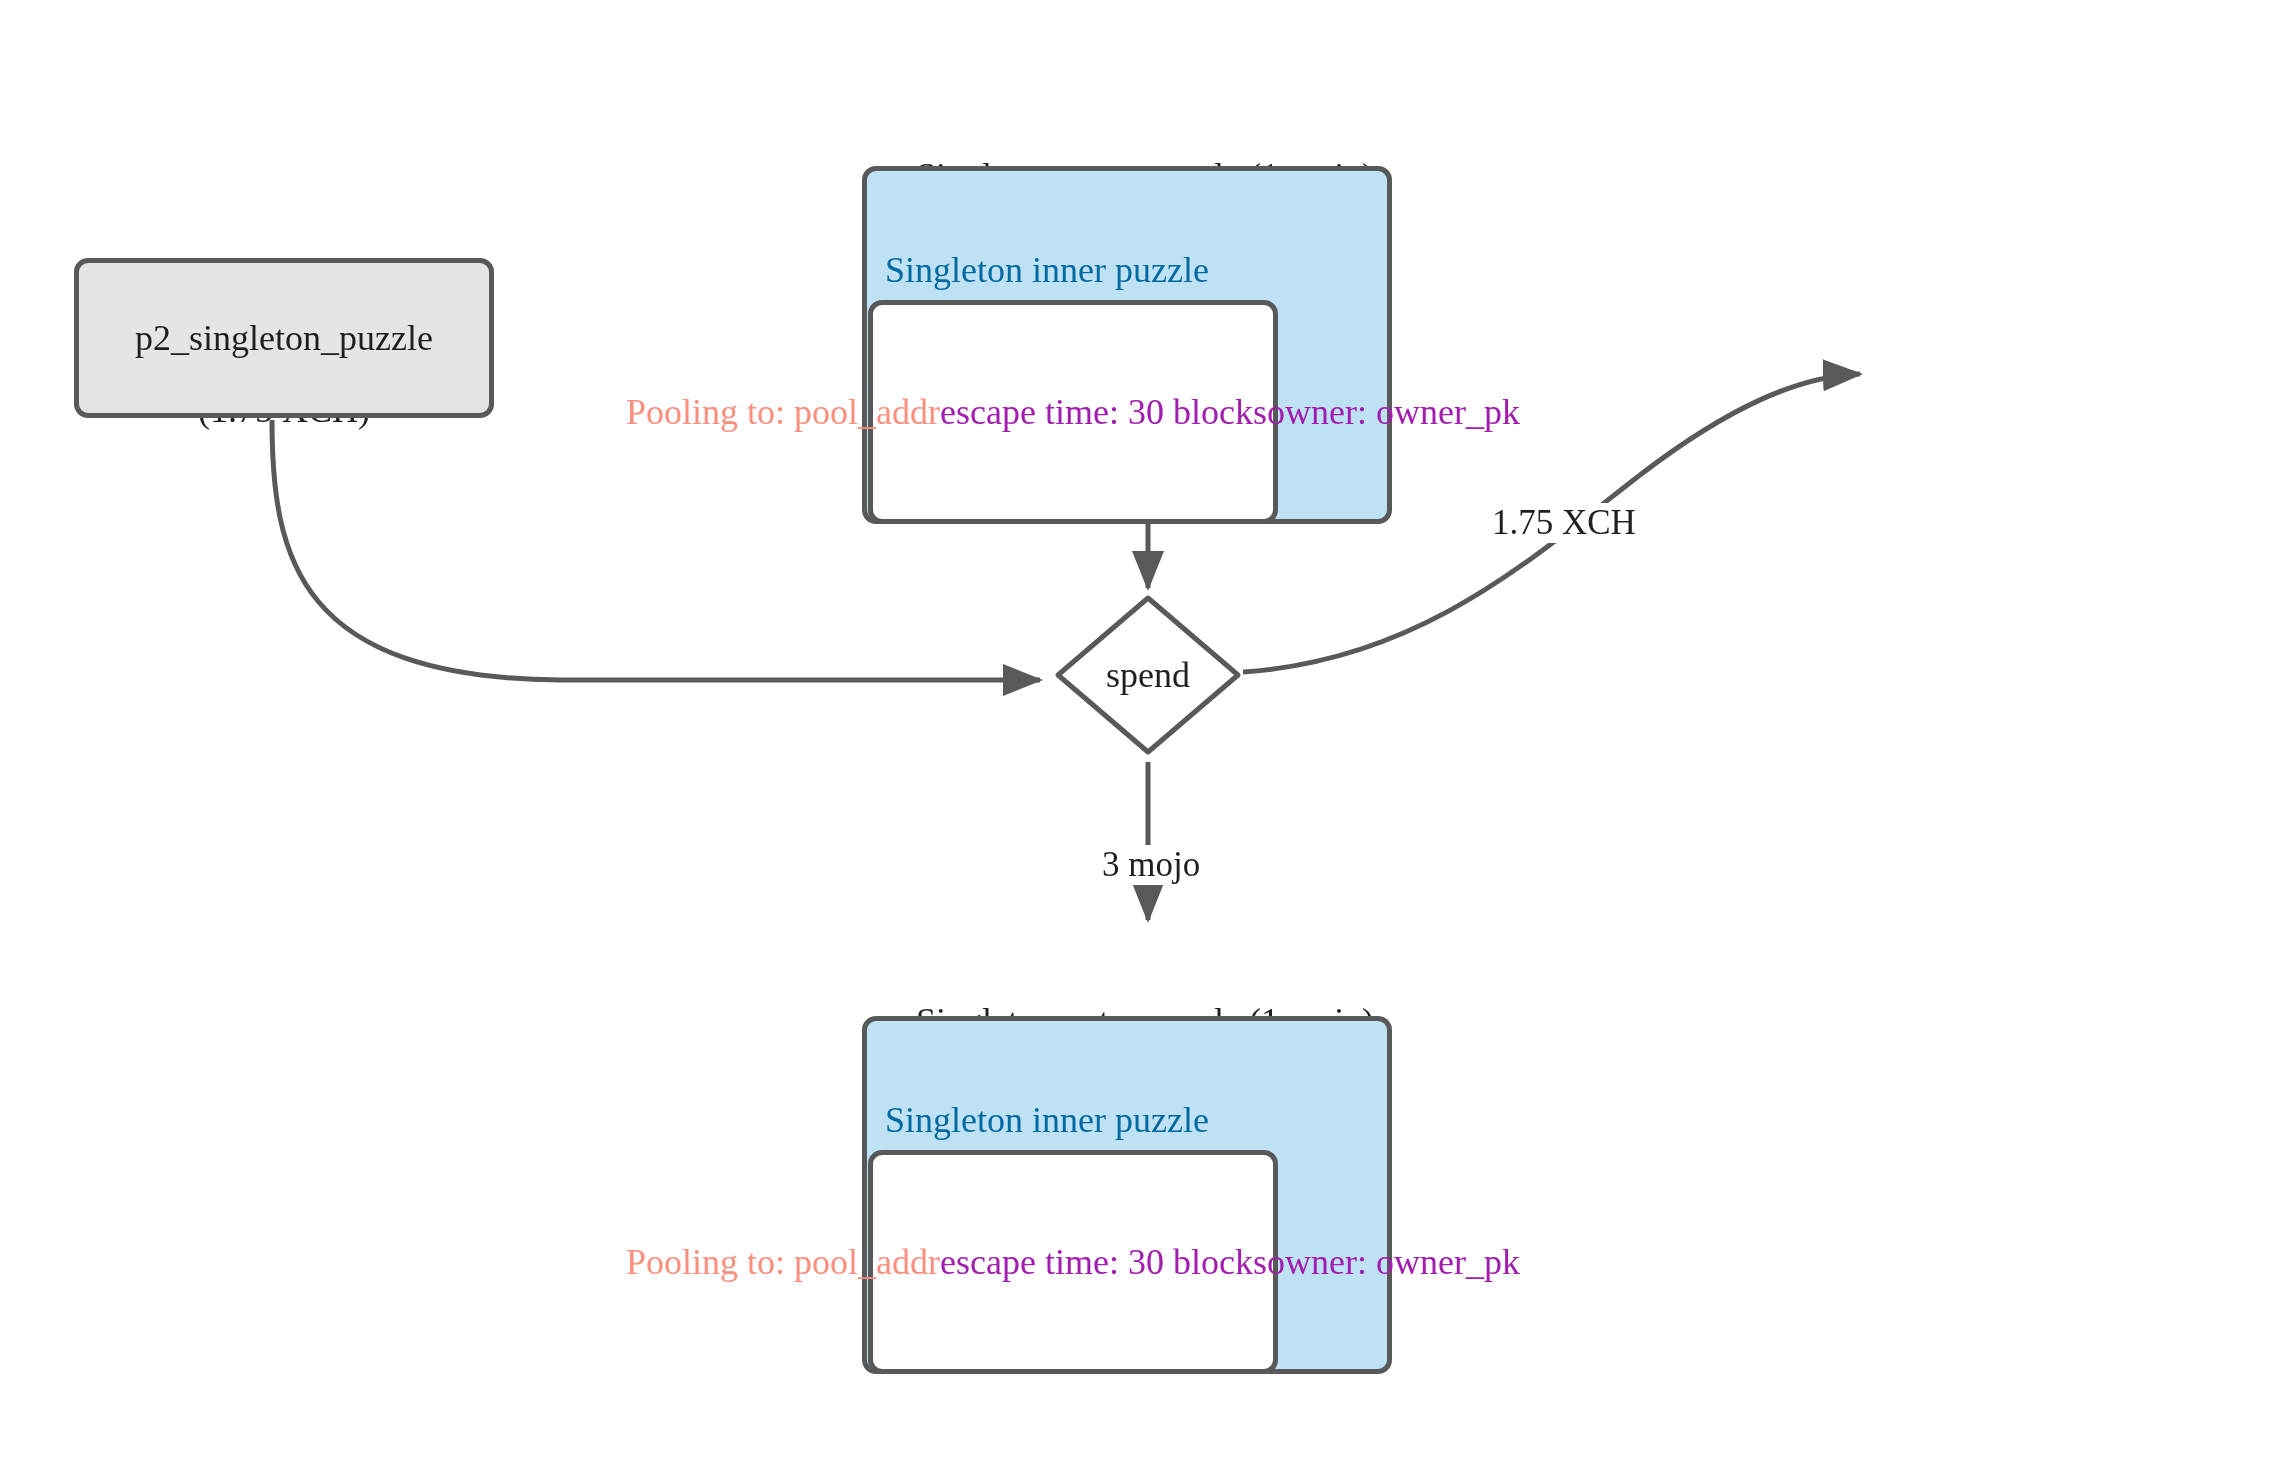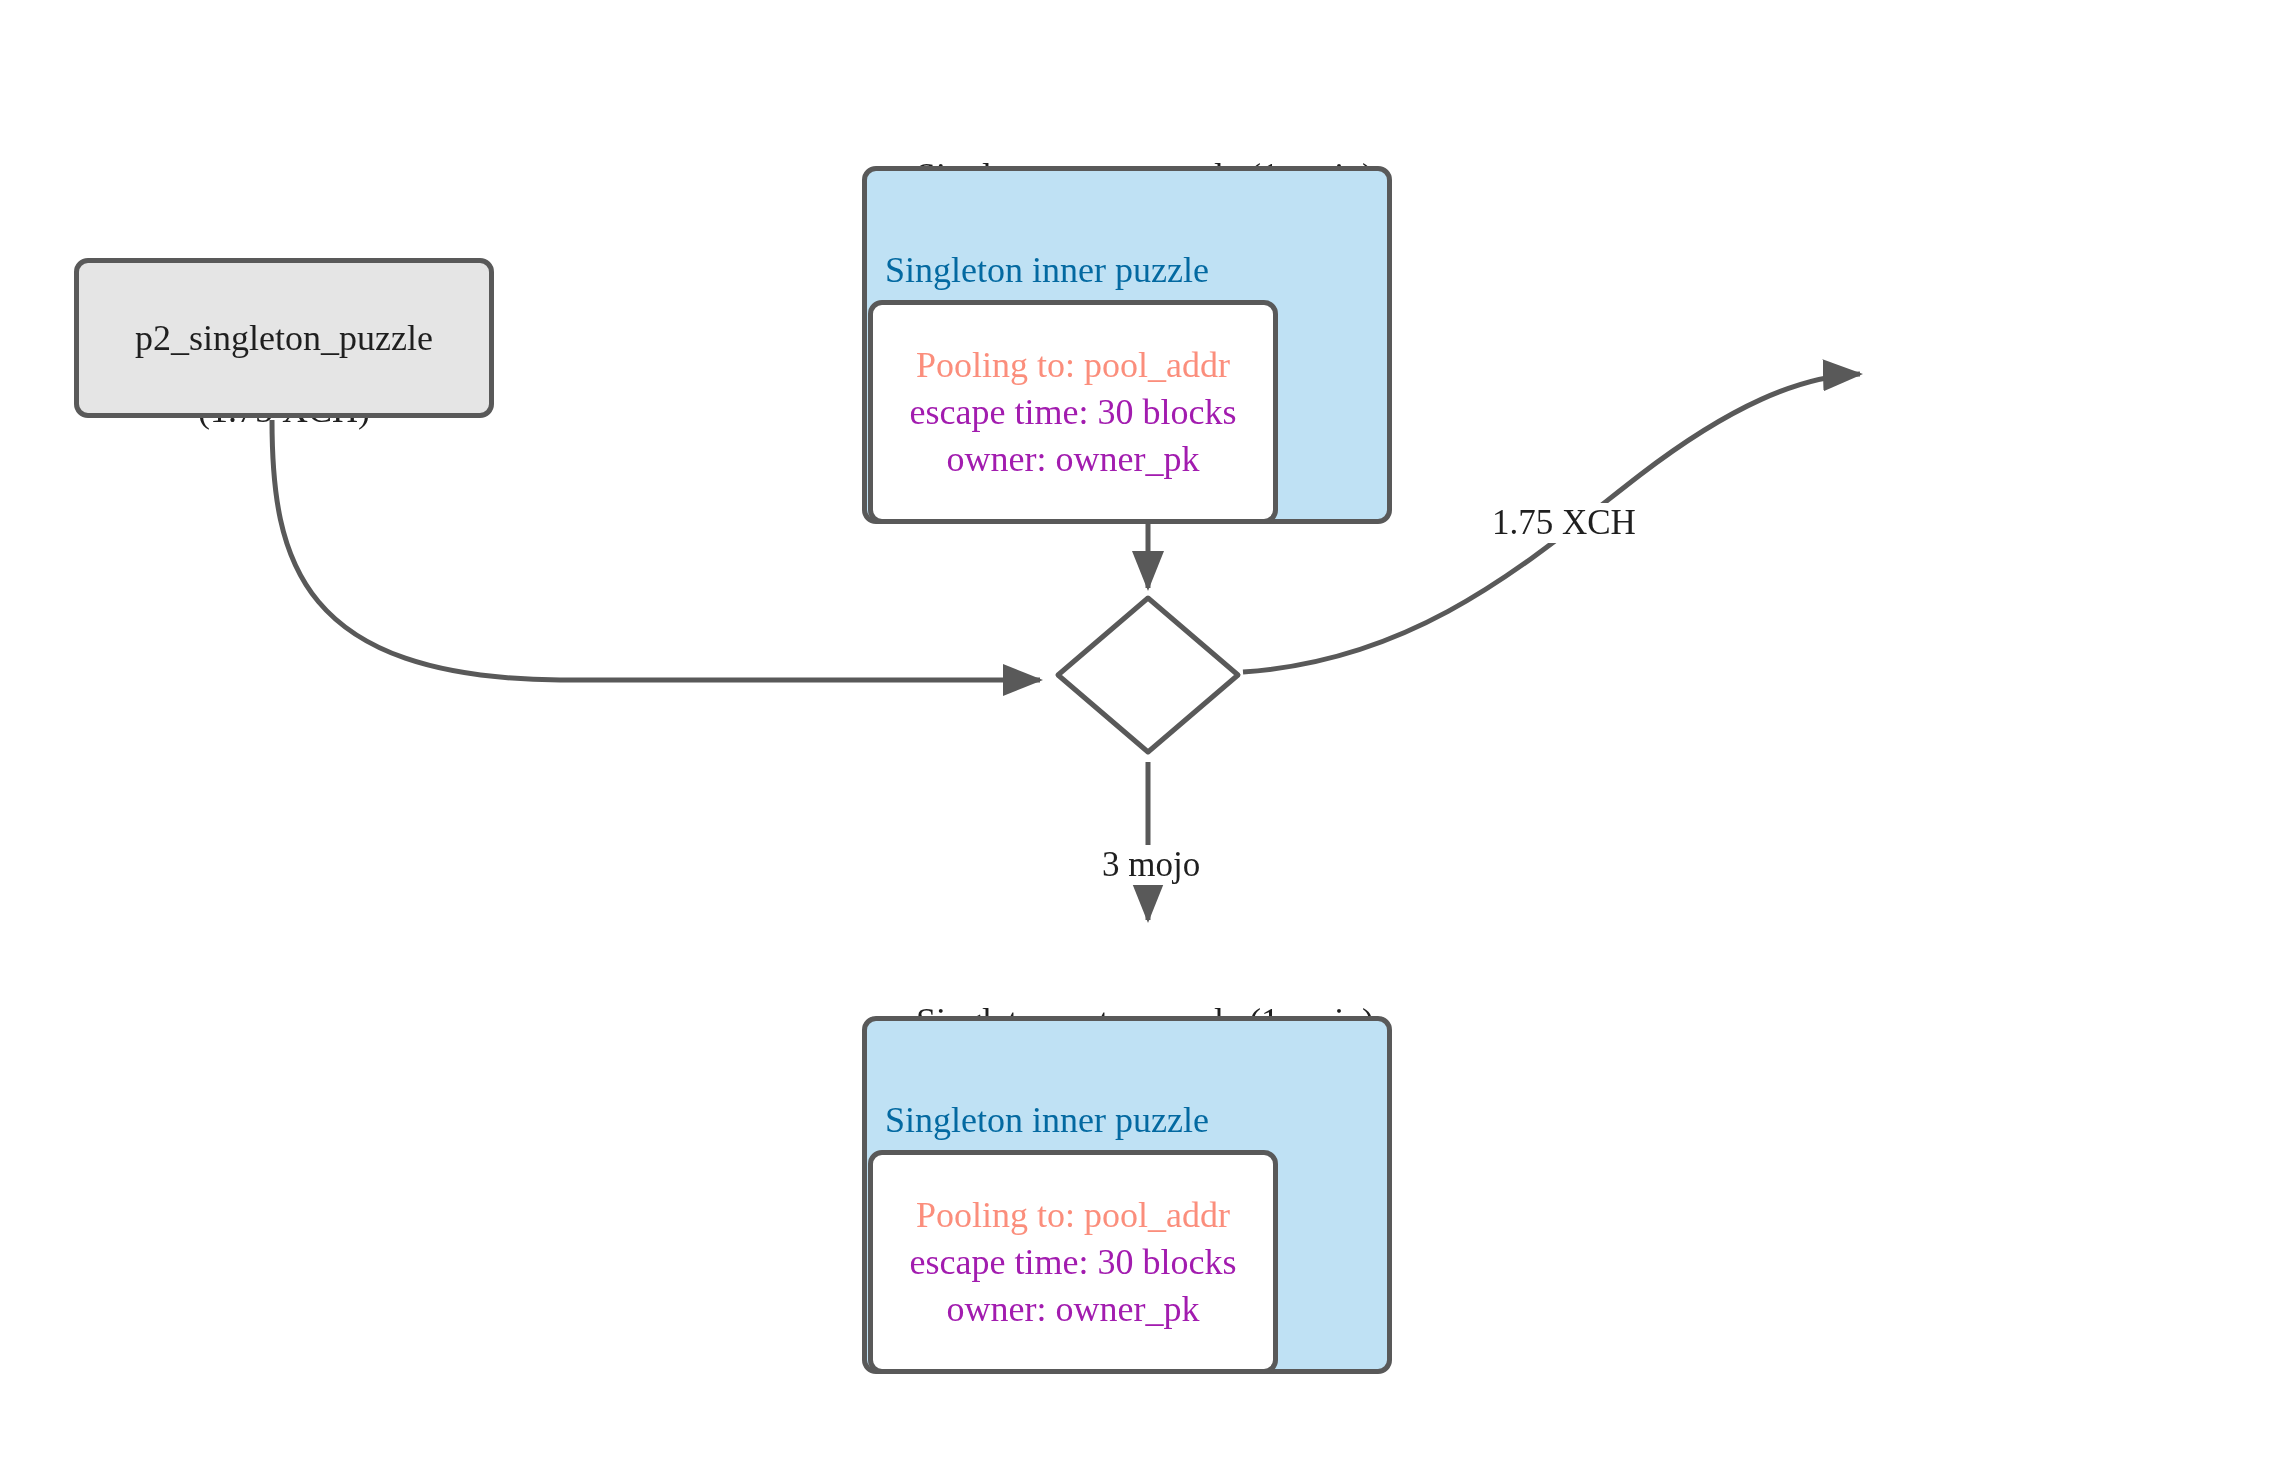--- a/index.html
+++ b/index.html
@@ -67,21 +67,20 @@
   }
 
   
   .inner-puzzle {
     position: absolute;
     box-sizing: border-box;
     border: 5px solid #595959;
     border-radius: 14px;
     background: #ffffff;
     display: flex;
-    flex-direction: column;
     align-items: center;
     justify-content: center;
     text-align: center;
     line-height: 47px;
   }
   .inner-puzzle .line {
     font-size: 36px;
     white-space: nowrap;
   }
   .inner-puzzle .line.accent { color: #FB8E7C; }
@@ -164,20 +163,23 @@
   <div class="box box-blue outer-puzzle" style="left:862px; top:166px; width:530px; height:358px;">
     <span class="inner-title">Singleton inner puzzle</span>
   </div>
 
   <div class="inner-puzzle" style="left:868px; top:300px; width:410px; height:224px;">
     <span class="line accent">Pooling to: pool_addr</span>
     <span class="line plain">escape time: 30 blocks</span>
     <span class="line plain">owner: owner_pk</span>
   </div>
 
+  <div class="diamond-wrap" style="left:1058px; top:598px; width:180px; height:154px;">
+    <div class="diamond-label">spend</div>
+  </div>
 
 
   <div class="edge-label" style="left:1488px; top:503px;">
     <span>1.75 XCH</span>
   </div>
 
   <div class="edge-label" style="left:1098px; top:845px;">
     <span>3 mojo</span>
   </div>
 

